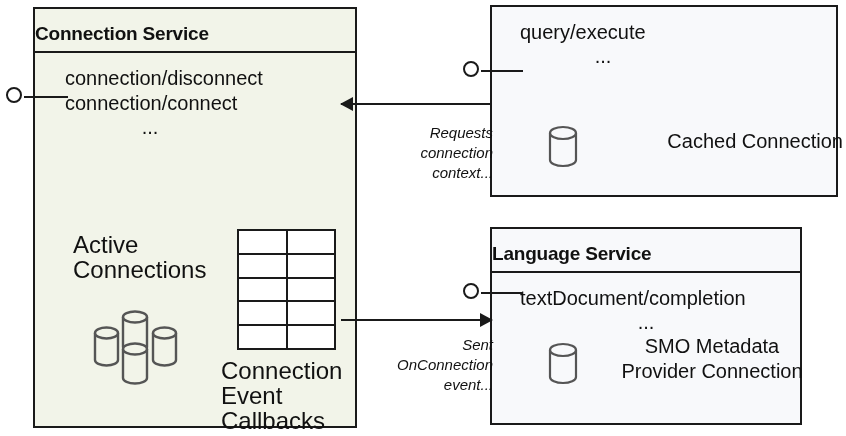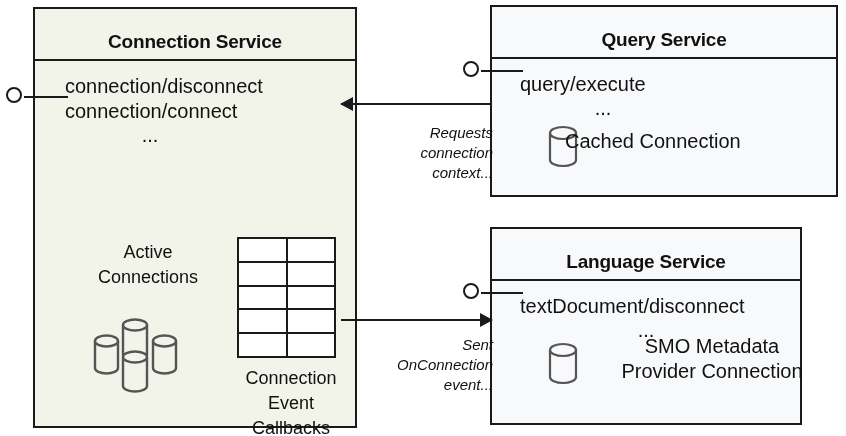--- a/index.html
+++ b/index.html
@@ -15,25 +15,24 @@
   
   .component{
     position:absolute;
     box-sizing:border-box;
     border:2px solid #1a1a1a;
     display:flex;flex-direction:column;
   }
   .component .title-bar{
     box-sizing:border-box;
     border-bottom:2px solid #1a1a1a;
-    text-align:center;
     font-weight:bold;
     font-size:19px;
     line-height:1;
-    padding:23px 0 8px 0;
+    padding:15px 0 8px 0;
     letter-spacing:-0.2px;
   }
   .component .body{
     position:relative;
     flex:1 1 auto;
     box-sizing:border-box;
   }
 
   
   #connection-service{
@@ -122,36 +121,36 @@
     text-align:right;
     color:#111111;
     white-space:pre-line;
   }
   #label-requests{left:341px;top:123px;width:152px;}
   #label-sent{left:341px;top:335px;width:152px;}
 
   
   .inner-label{
     position:absolute;
-    text-align:center;
-    font-size:18px;
+    text-align:left;
+    font-size:24px;
     line-height:25px;
     white-space:pre-line;
   }
   #active-connections-label{left:38px;top:179px;width:150px;}
   #callbacks-label{left:186px;top:305px;width:140px;}
 
   .data-label{
     position:absolute;
     text-align:center;
     font-size:20px;
     line-height:25px;
     white-space:pre-line;
   }
-  #cached-connection-label{left:565px;top:129px;width:230px;text-align:left;}
+  #cached-connection-label{left:613px;top:129px;width:230px;text-align:right;}
   #smo-label{left:592px;top:334px;width:240px;}
 
   
   .cyl-stack{position:absolute;}
   #active-cylinders{left:55px;top:252px;}
   #qs-cylinder{left:545px;top:124px;}
   #ls-cylinder{left:545px;top:341px;}
 
   
   #callback-table{
@@ -241,21 +240,20 @@
 
     </div>
   </div>
 
   <div class="lollipop" id="cs-lollipop">
     <div class="stick"></div>
     <div class="ball"></div>
   </div>
 
   <div class="component" id="query-service">
-    <div class="title-bar">Query Service</div>
     <div class="body">
 
       <div class="op-list" id="qs-ops">
         <div>query/execute</div>
         <div class="op-ellipsis">...</div>
       </div>
 
     </div>
   </div>
 
@@ -270,21 +268,21 @@
   <div class="lollipop" id="qs-lollipop">
     <div class="stick"></div>
     <div class="ball"></div>
   </div>
 
   <div class="component" id="language-service">
     <div class="title-bar">Language Service</div>
     <div class="body">
 
       <div class="op-list" id="ls-ops">
-        <div>textDocument/disconnect</div>
+        <div>textDocument/completion</div>
         <div class="op-ellipsis">...</div>
       </div>
 
     </div>
   </div>
 
   <div class="cyl-stack" id="ls-cylinder">
     <svg width="36" height="46" viewBox="0 0 36 46" fill="none" stroke="#555555" stroke-width="2.2">
       <path d="M5 9 v27 a13 6 0 0 0 26 0 v-27" fill="#f8f9fb"></path>
       <ellipse cx="18" cy="9" rx="13" ry="6" fill="#f8f9fb"></ellipse>

